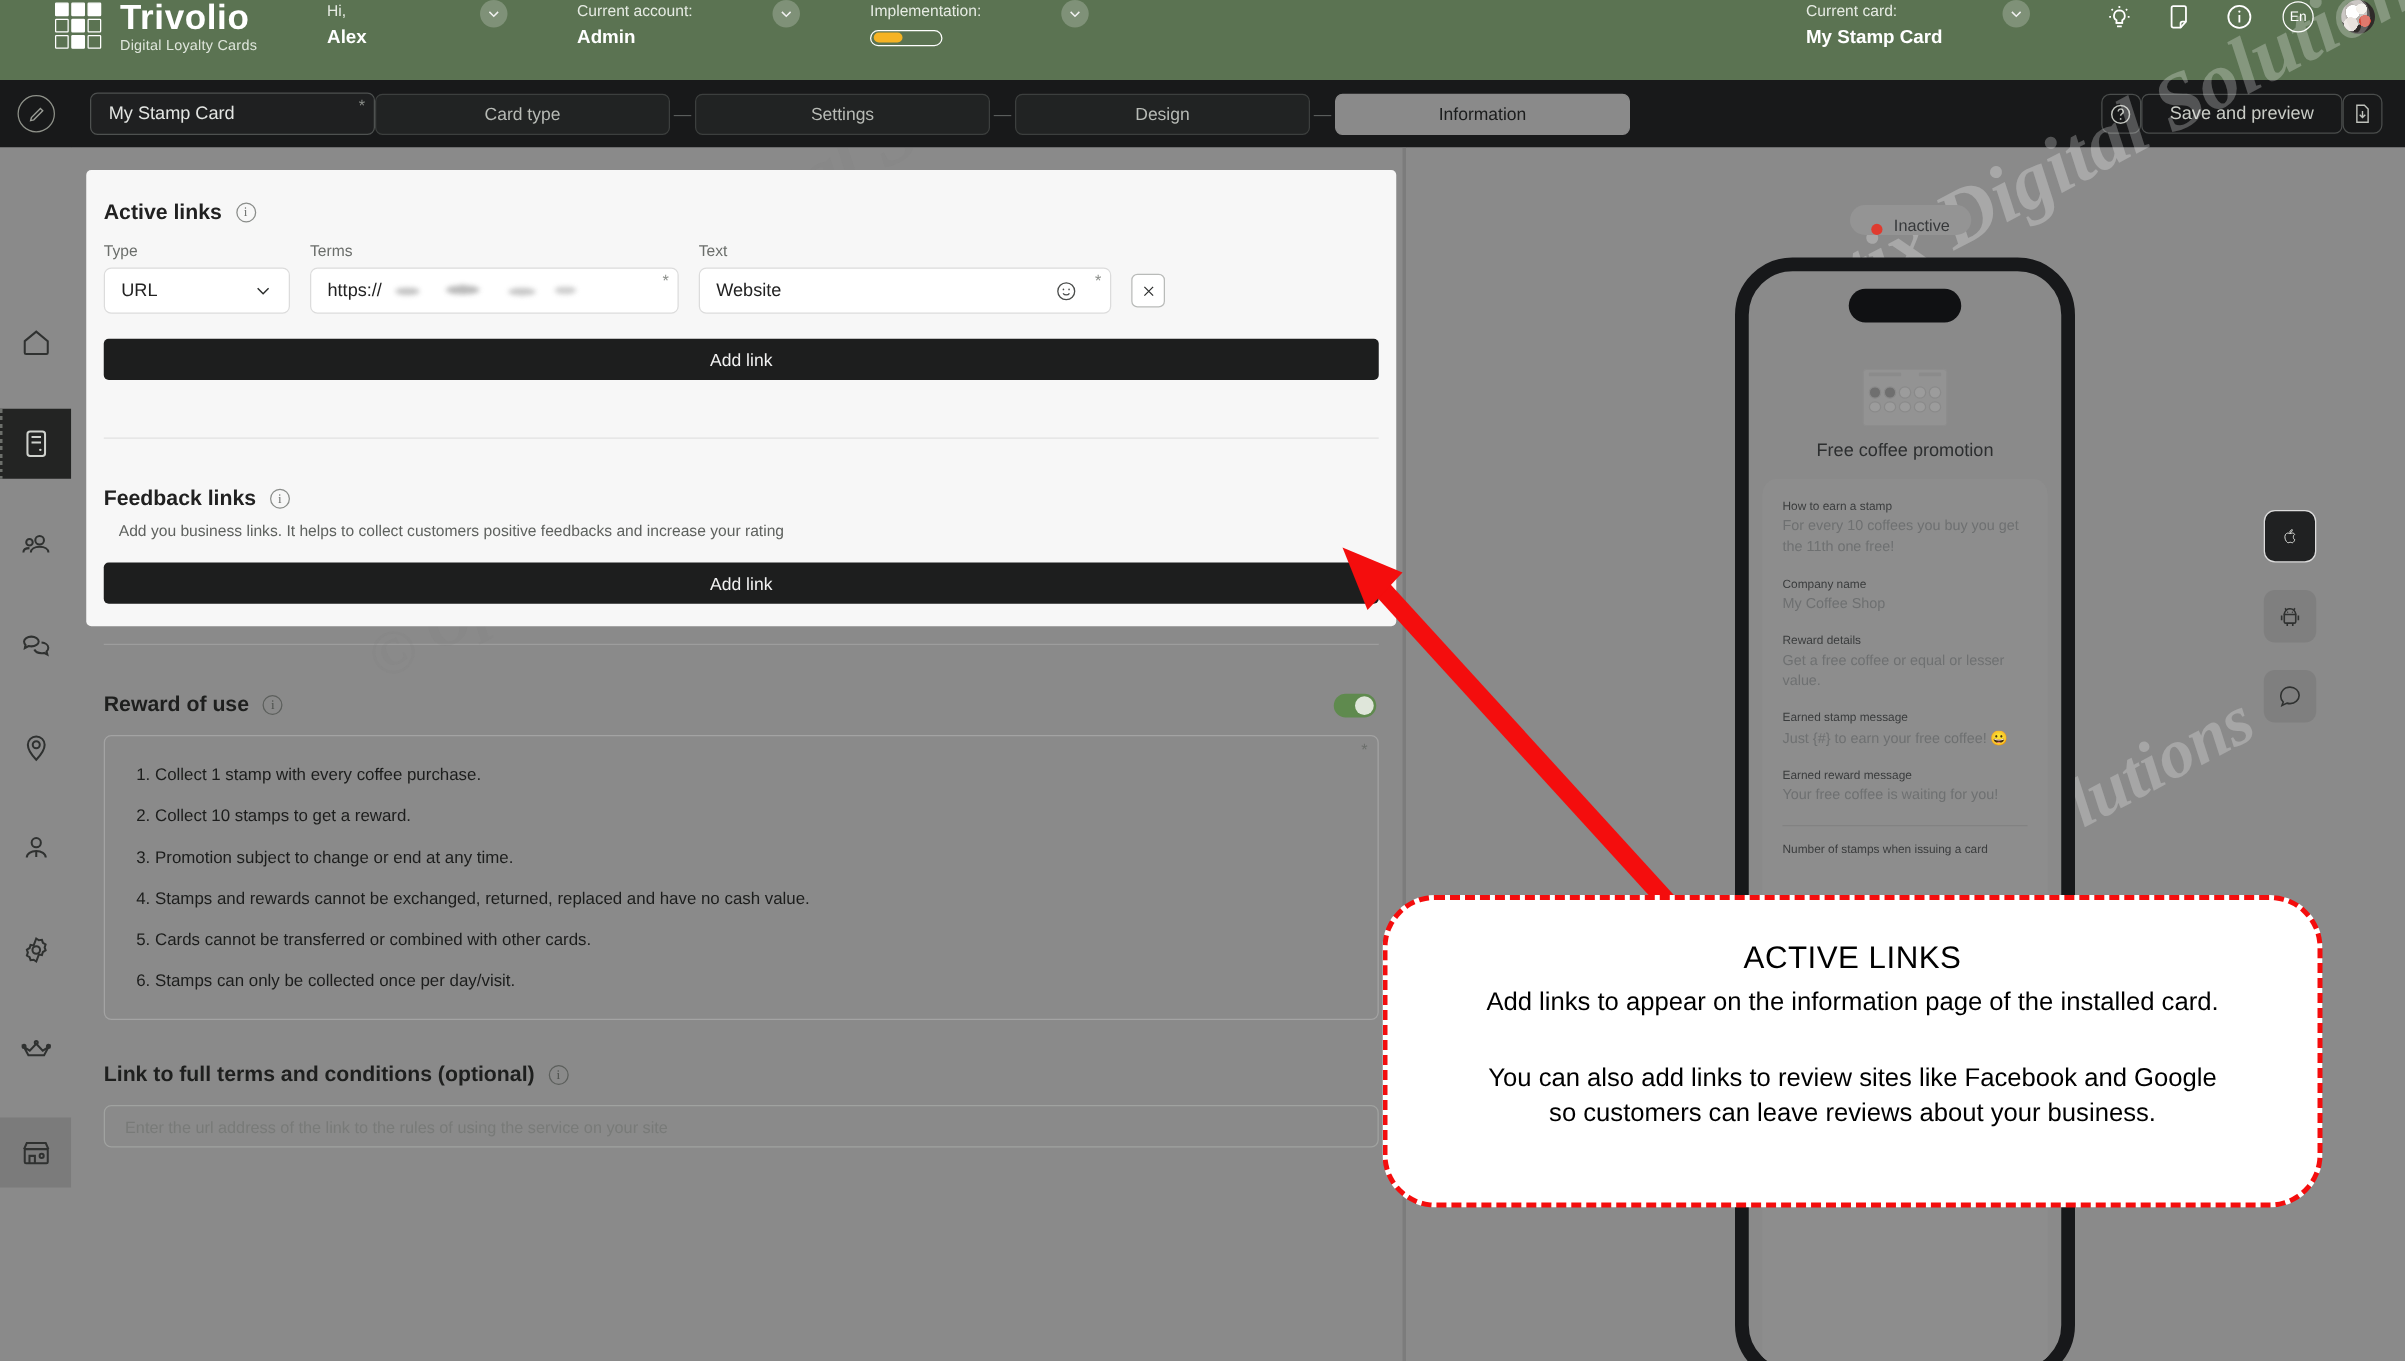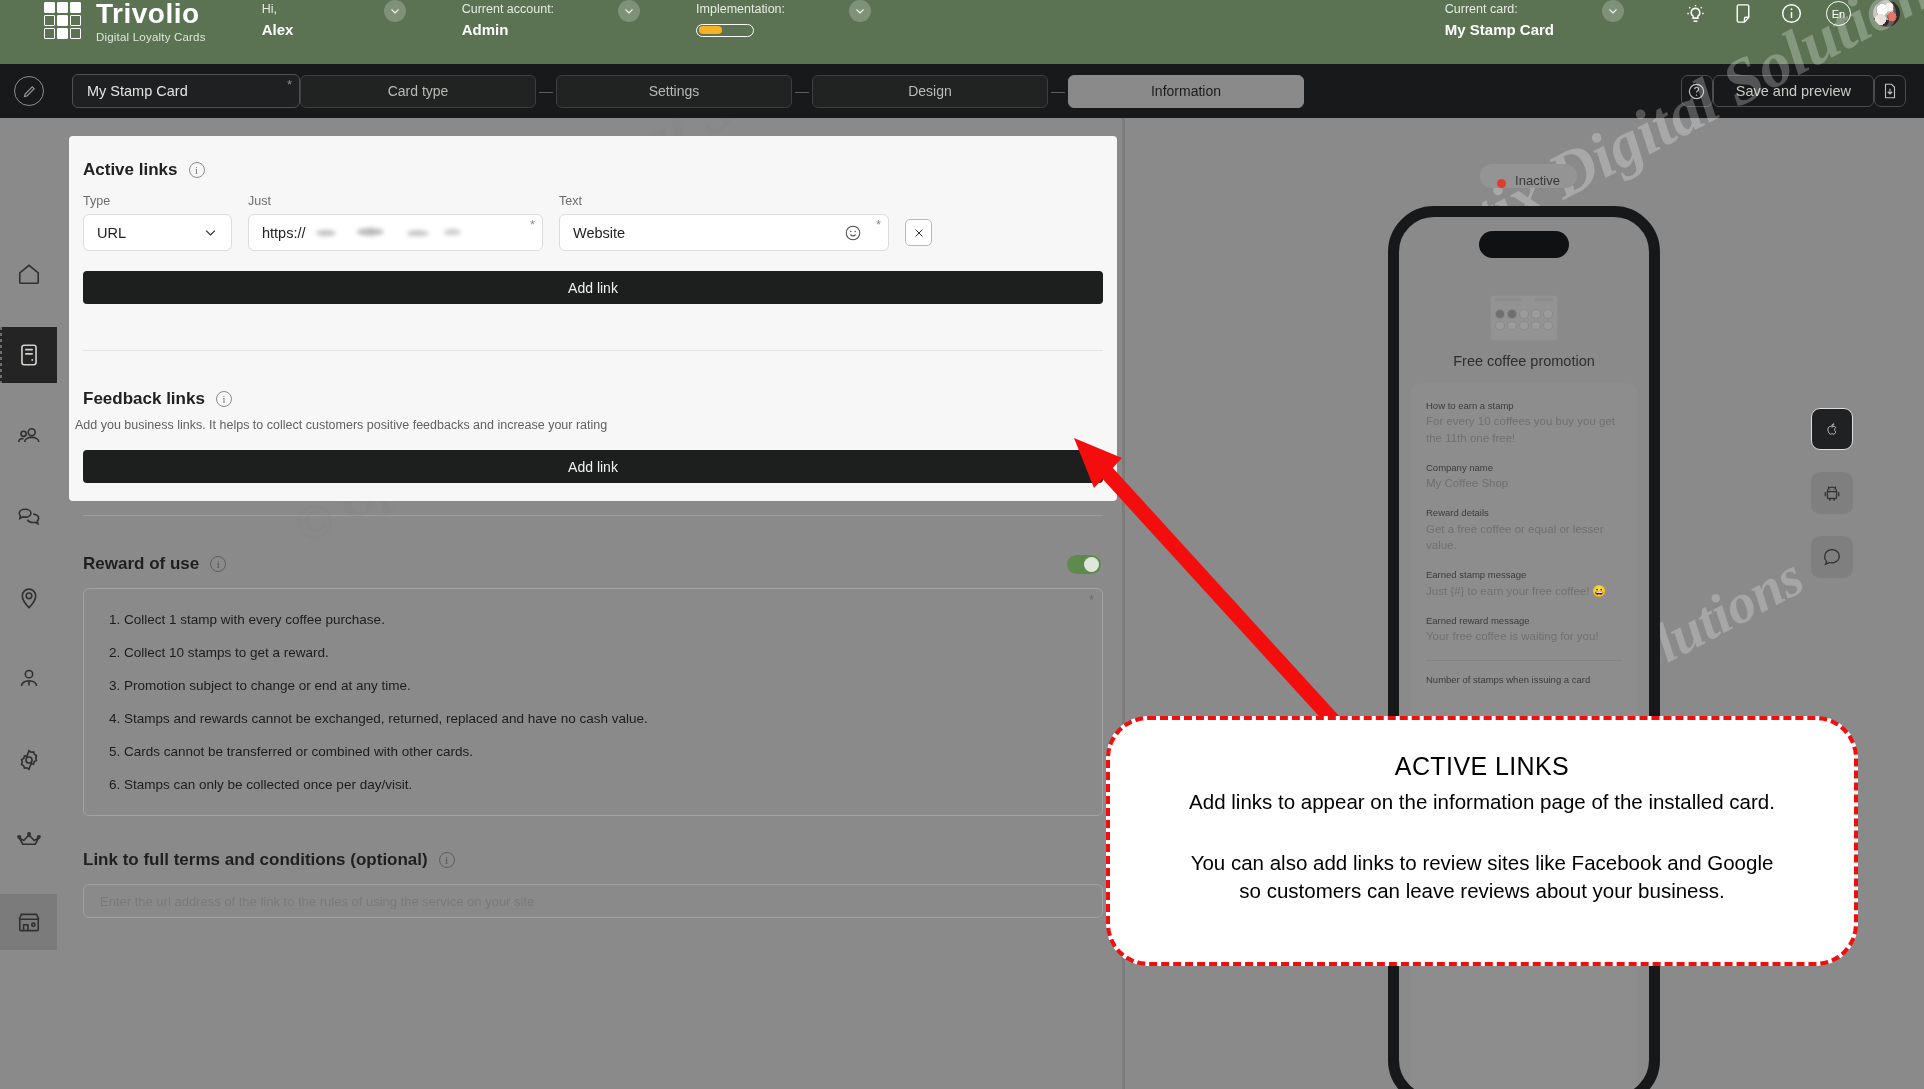--- a/index.html
+++ b/index.html
@@ -184,21 +184,21 @@
     cursor: pointer; margin-bottom: 5px;
   }
   .x-btn svg { width: 12px; height: 12px; }
   .addlink {
     margin: 20px 14px 0 14px; height: 33px; background: #1d1e1e; color: #f2f2f2;
     border-radius: 4px; display: flex; align-items: center; justify-content: center;
     font-size: 14px; cursor: pointer;
   }
   .divider { height: 1px; background: #e2e2e2; margin: 46px 14px 0 14px; }
   .sec2 { margin-top: 38px; }
-  .sec-desc { font-size: 12.5px; color: #5f625f; padding-left: 6px; margin-top: 9px; }
+  .sec-desc { font-size: 12.5px; color: #5f625f; padding-left: 26px; margin-top: 9px; }
 
   .below-panel { margin: 0 0 0 12px; width: 1048px; }
   .below-divider { height: 1px; background: #9d9d9d; margin: 14px 14px 0 14px; }
   .b-head { display: flex; align-items: center; gap: 11px; padding-left: 14px; margin-top: 38px; }
   .b-title { font-size: 17px; font-weight: bold; color: #1e1f1e; }
   .b-info {
     width: 16px; height: 16px; border: 1.2px solid #5c5f5c; border-radius: 50%;
     display: flex; align-items: center; justify-content: center;
     font-size: 10.5px; color: #4d504d; font-family: "Liberation Serif", serif; cursor: pointer;
   }
@@ -519,21 +519,21 @@
         <div class="fld-label">Type</div>
         <div class="sel">
           <span>URL</span>
           <svg viewBox="0 0 24 24" fill="none" stroke="#2b2d2c" stroke-width="1.9">
               <path d="M5 9l7 7 7-7"></path>
             </svg>
         </div>
       </div>
 
       <div class="fld">
-        <div class="fld-label">Just</div>
+        <div class="fld-label">Terms</div>
         <div class="inp inp-link">
           <span>https://</span>
           <span class="url-blur"></span>
           <span class="req-star">*</span>
         </div>
       </div>
 
       <div class="fld">
         <div class="fld-label">Text</div>
         <div class="inp inp-text">

